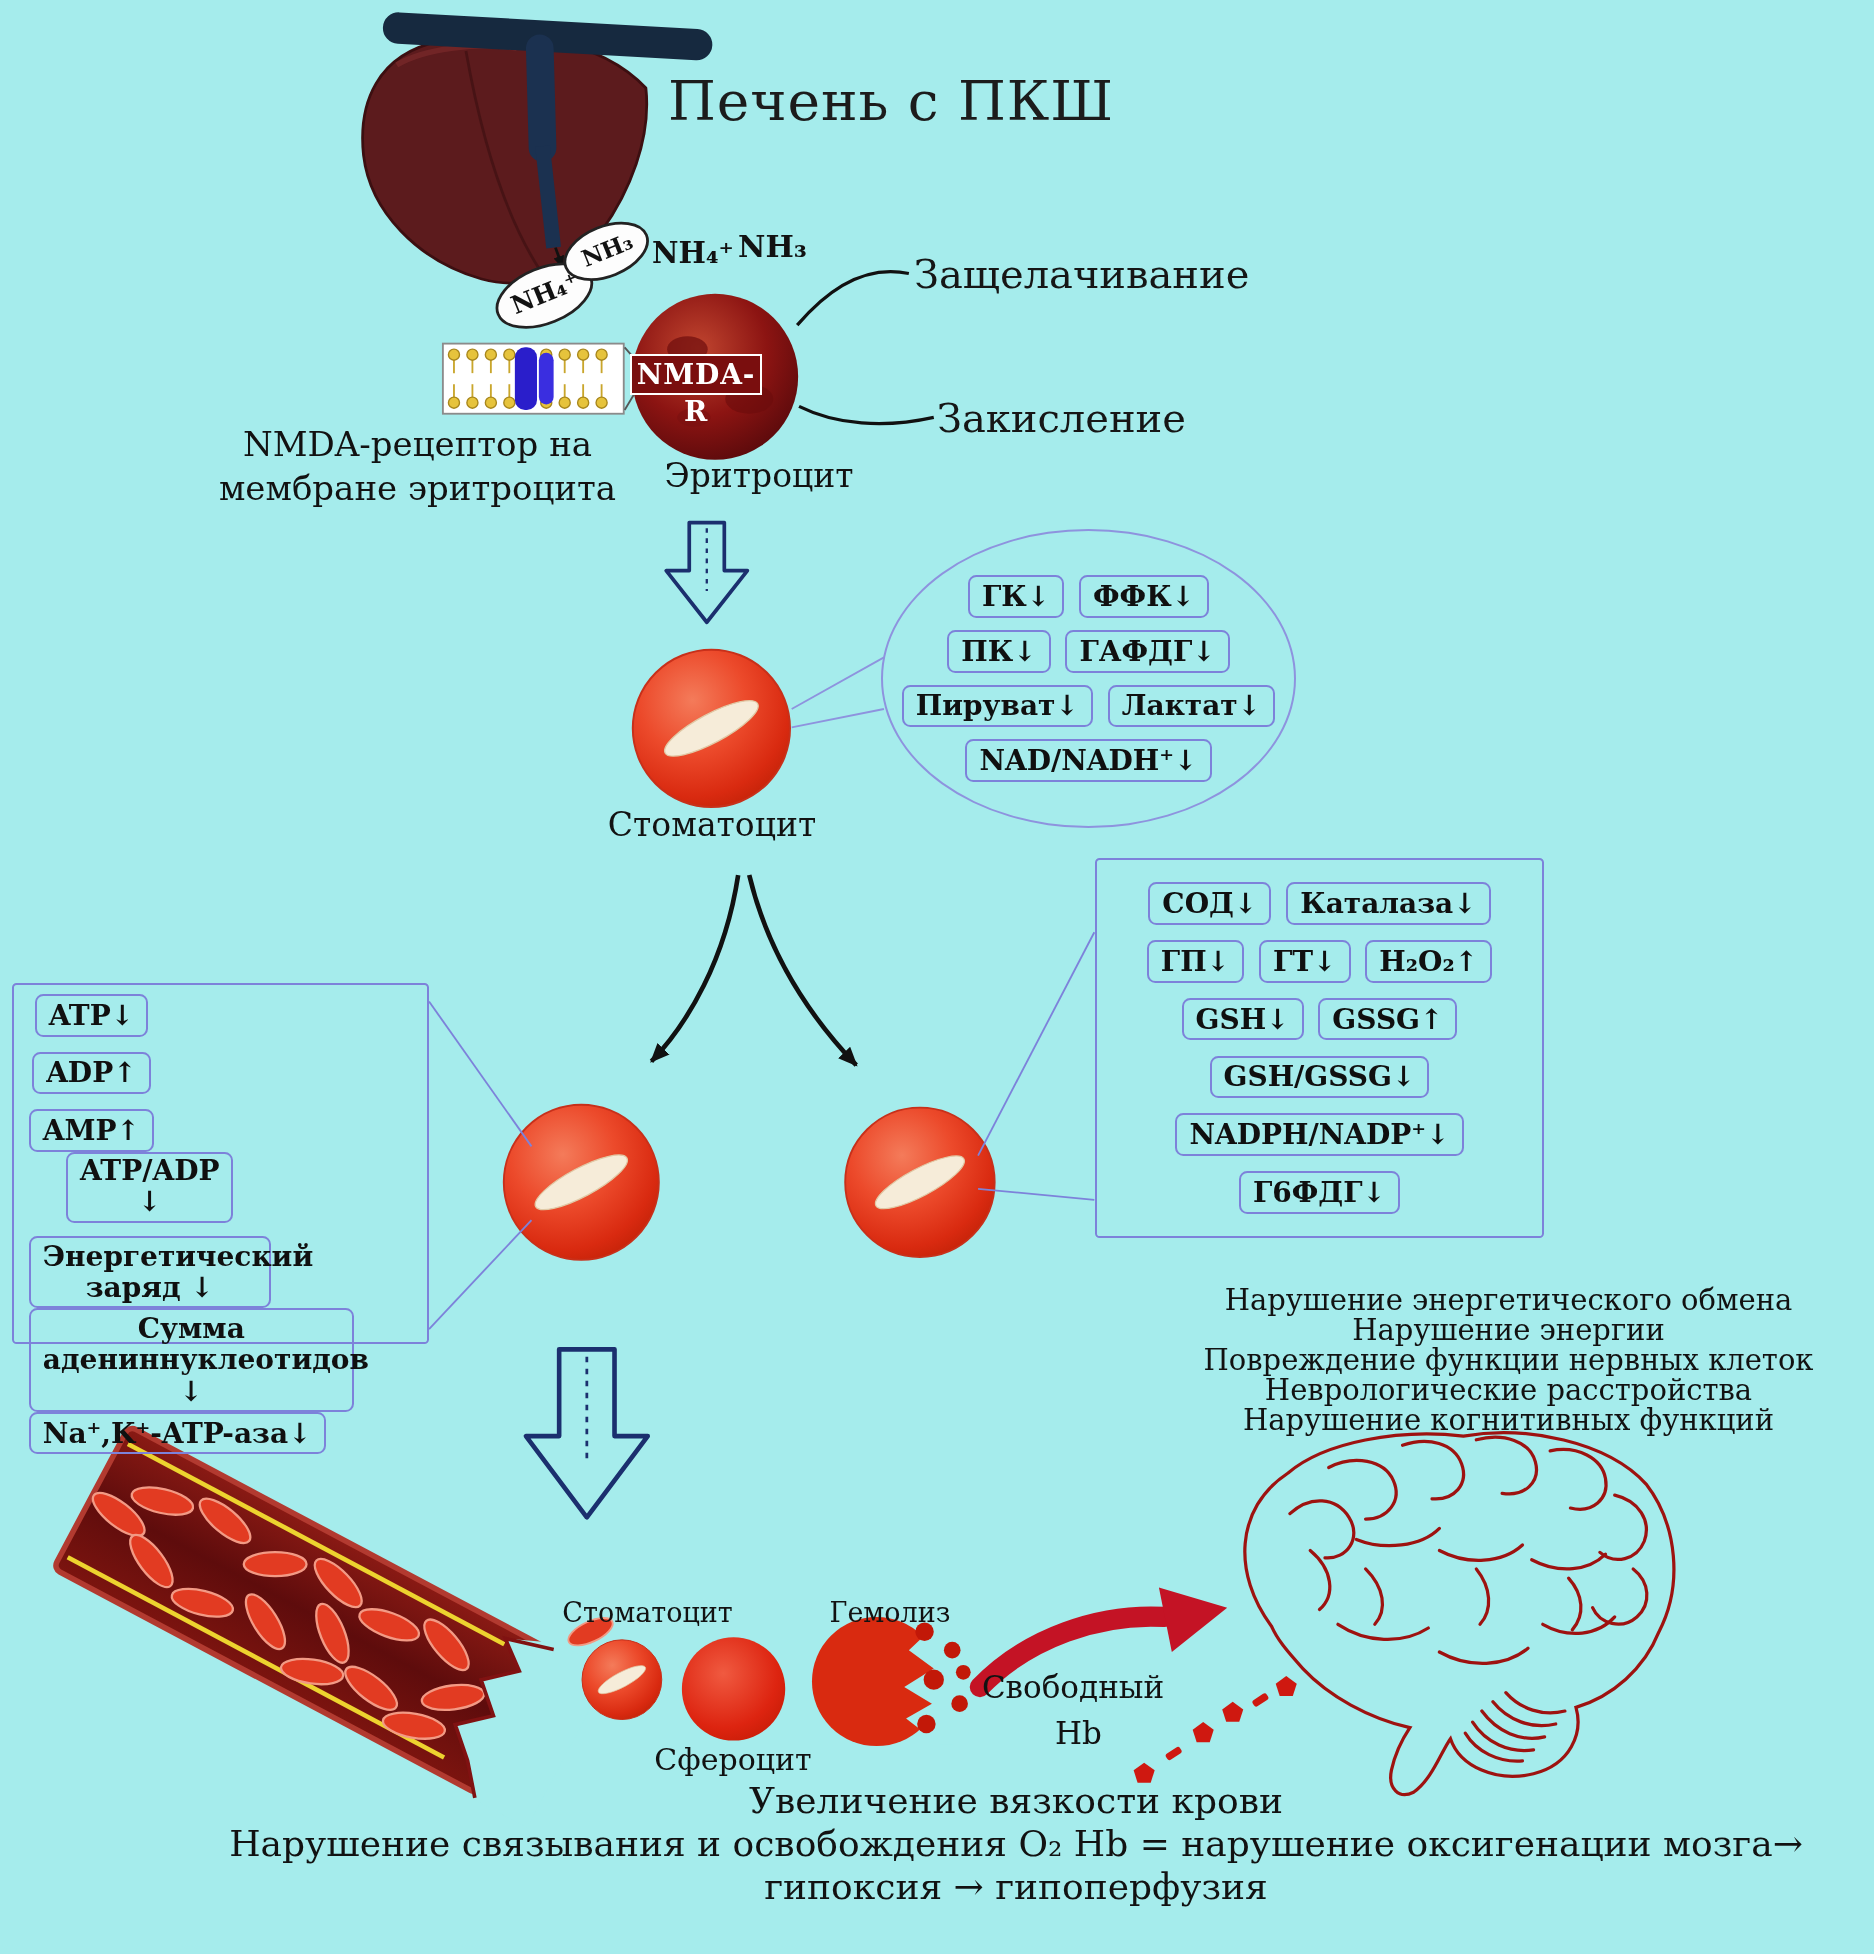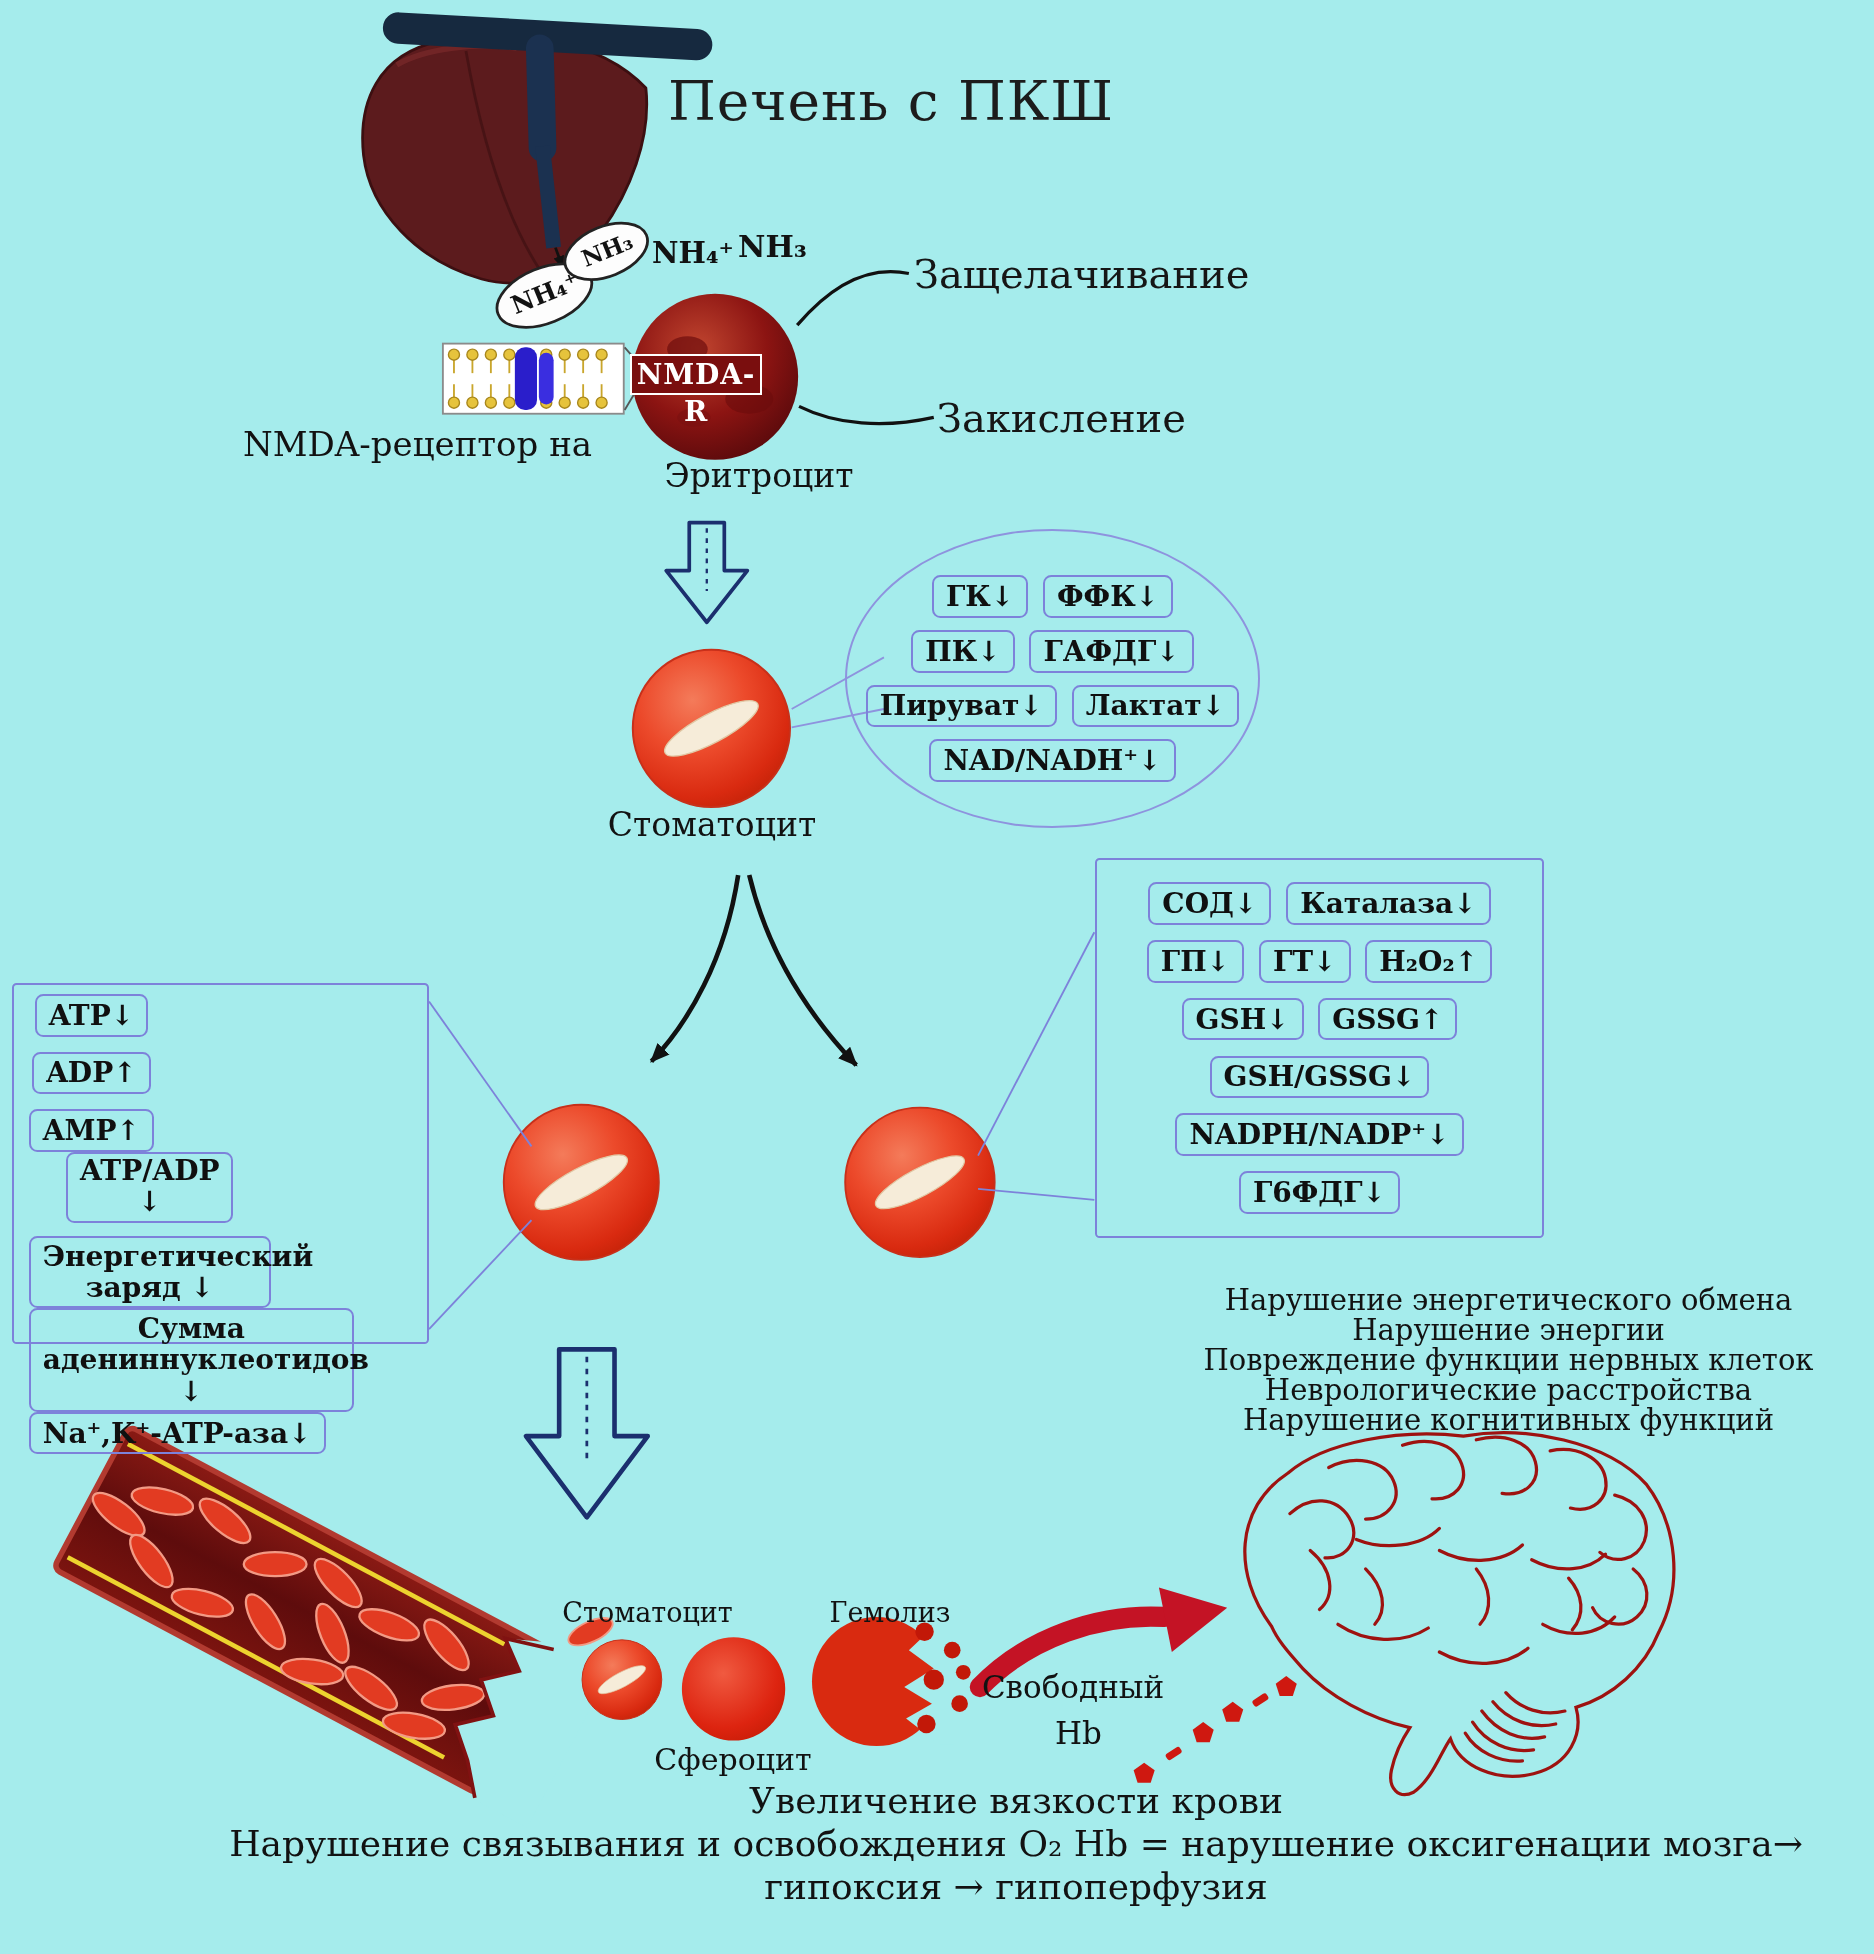--- a/index.html
+++ b/index.html
@@ -303,27 +303,28 @@
   <div class="abs nh-bold" style="left:652px; top:236px;">NH₄⁺</div>
   <div class="abs nh-bold" style="left:738px; top:229px; font-size:30px;">NH₃</div>
 
   <div class="abs nmda-badge" style="left:630px; top:354px; width:132px; height:41px;">NMDA-R</div>
 
   <div class="abs biglabel" style="left:914px; top:251px;">Защелачивание</div>
   <div class="abs biglabel" style="left:937px; top:395px;">Закисление</div>
 
   <div class="abs caption" style="left:196px; top:423px; width:443px;">
     <div>NMDA-рецептор на</div>
+    <div>мембране эритроцита</div>
   </div>
 
   <div class="abs celllabel" style="left:648px; top:456px; width:222px;">Эритроцит</div>
 
   <div class="abs celllabel" style="left:601px; top:805px; width:222px;">Стоматоцит</div>
 
-  <div class="abs ellipse-frame" style="left:845px; top:529px; width:415px; height:299px;">
+  <div class="abs ellipse-frame" style="left:881px; top:529px; width:415px; height:299px;">
     <div class="row">
       <span class="pill">ГК↓</span>
       <span class="pill">ФФК↓</span>
     </div>
     <div class="row">
       <span class="pill">ПК↓</span>
       <span class="pill">ГАФДГ↓</span>
     </div>
     <div class="row">
       <span class="pill">Пируват↓</span>

